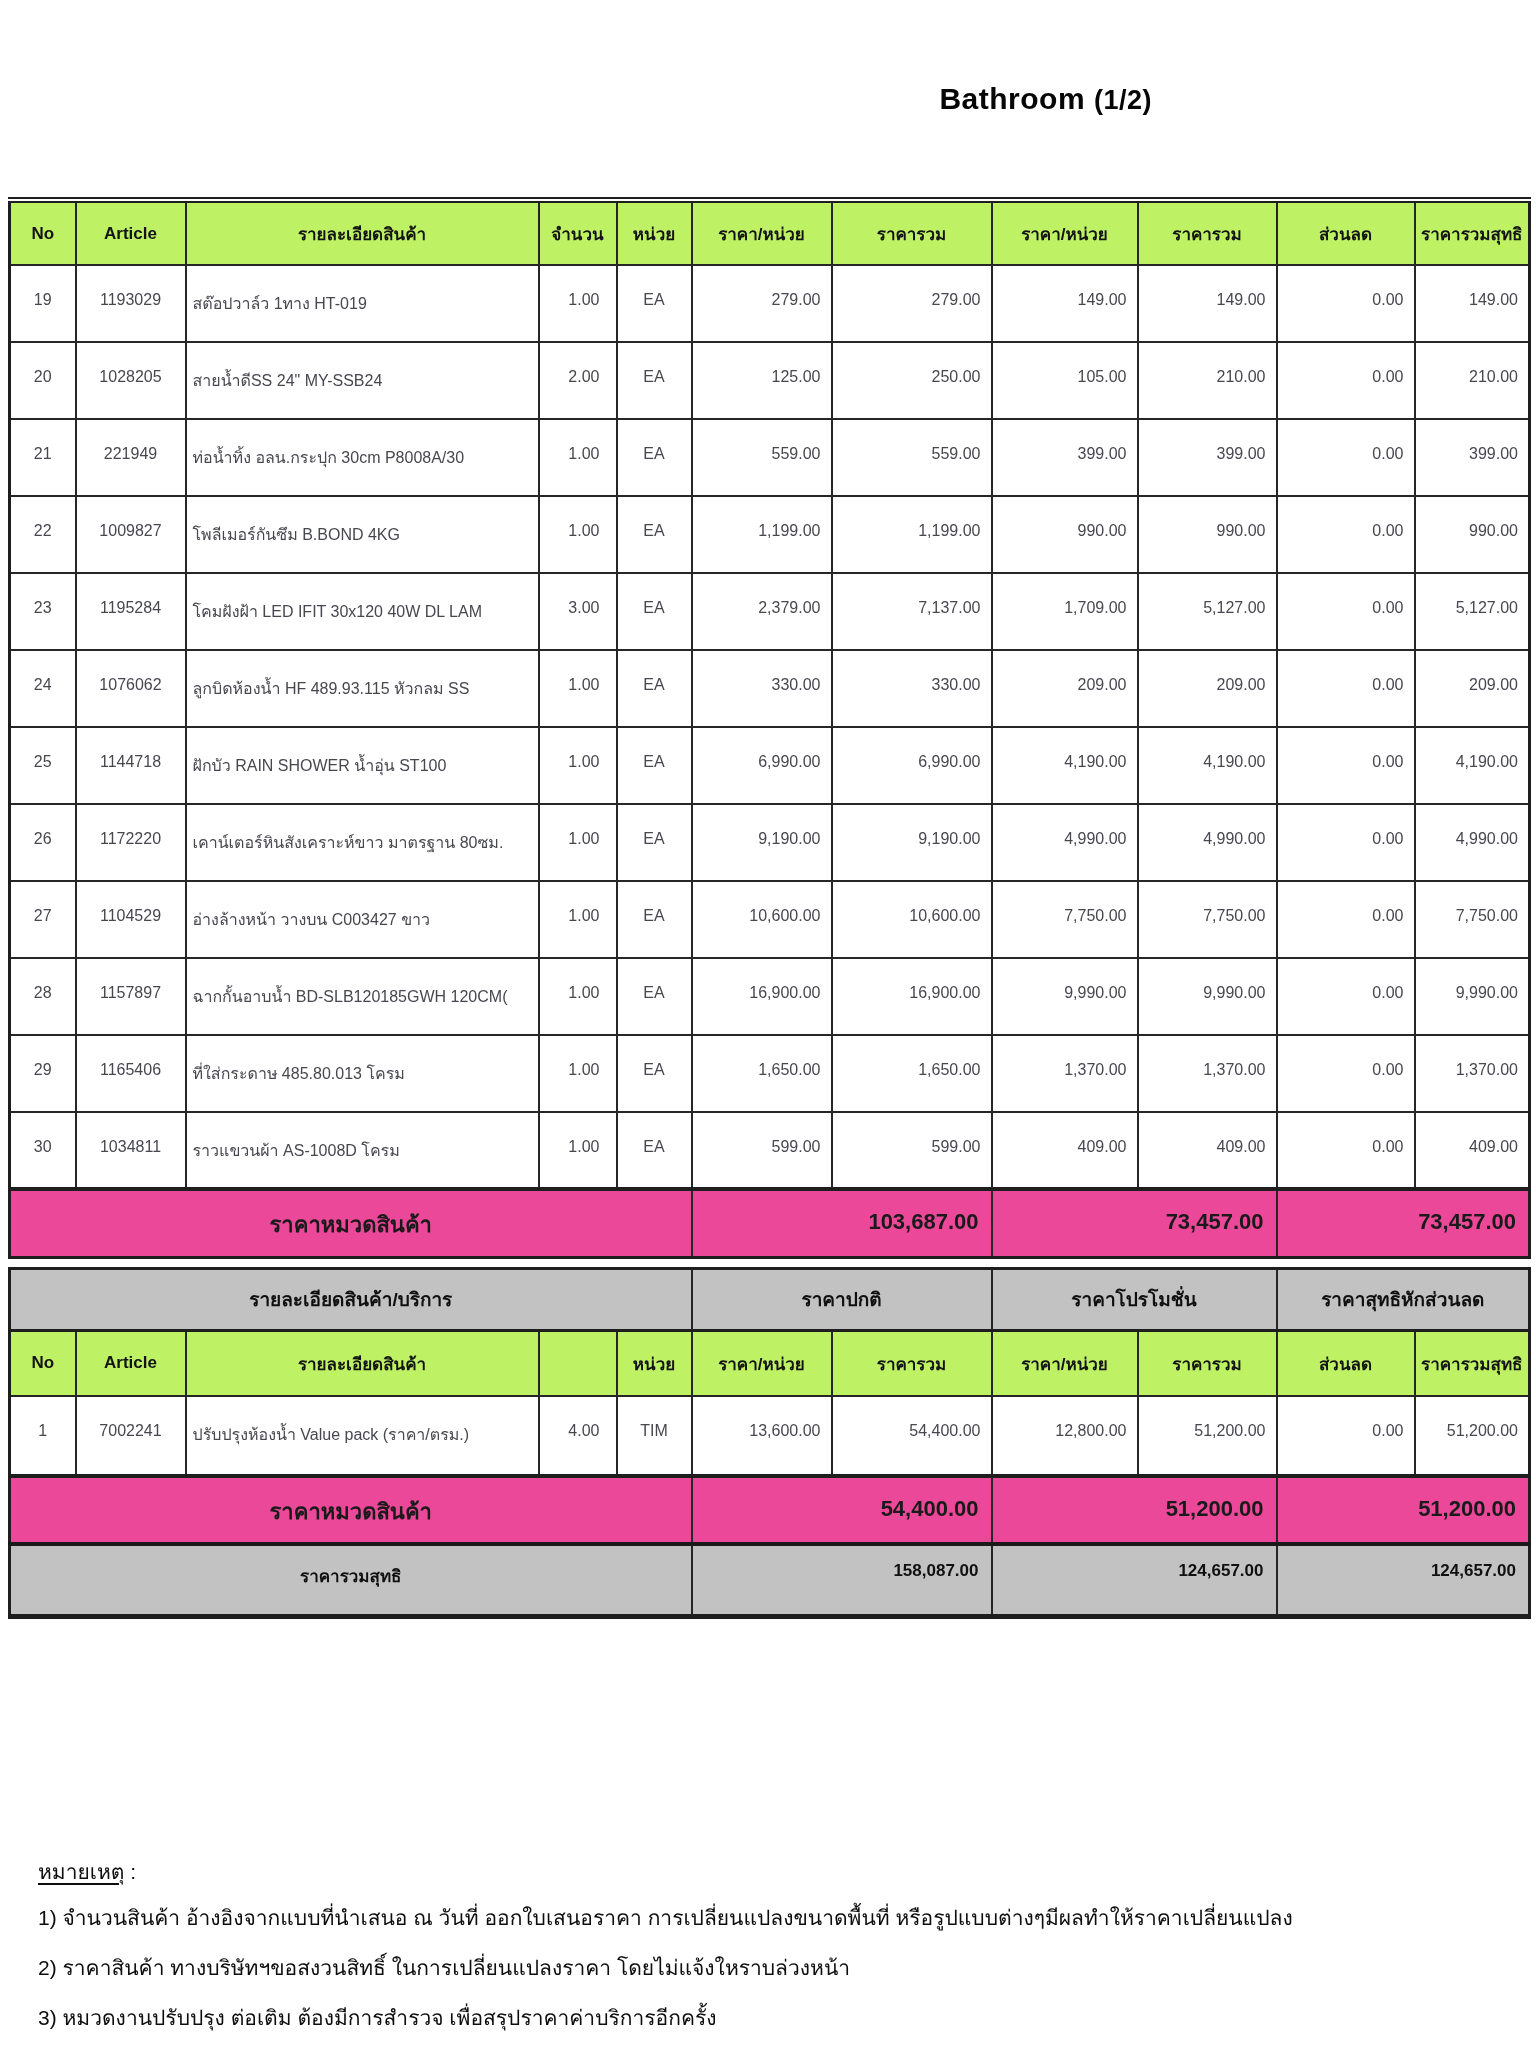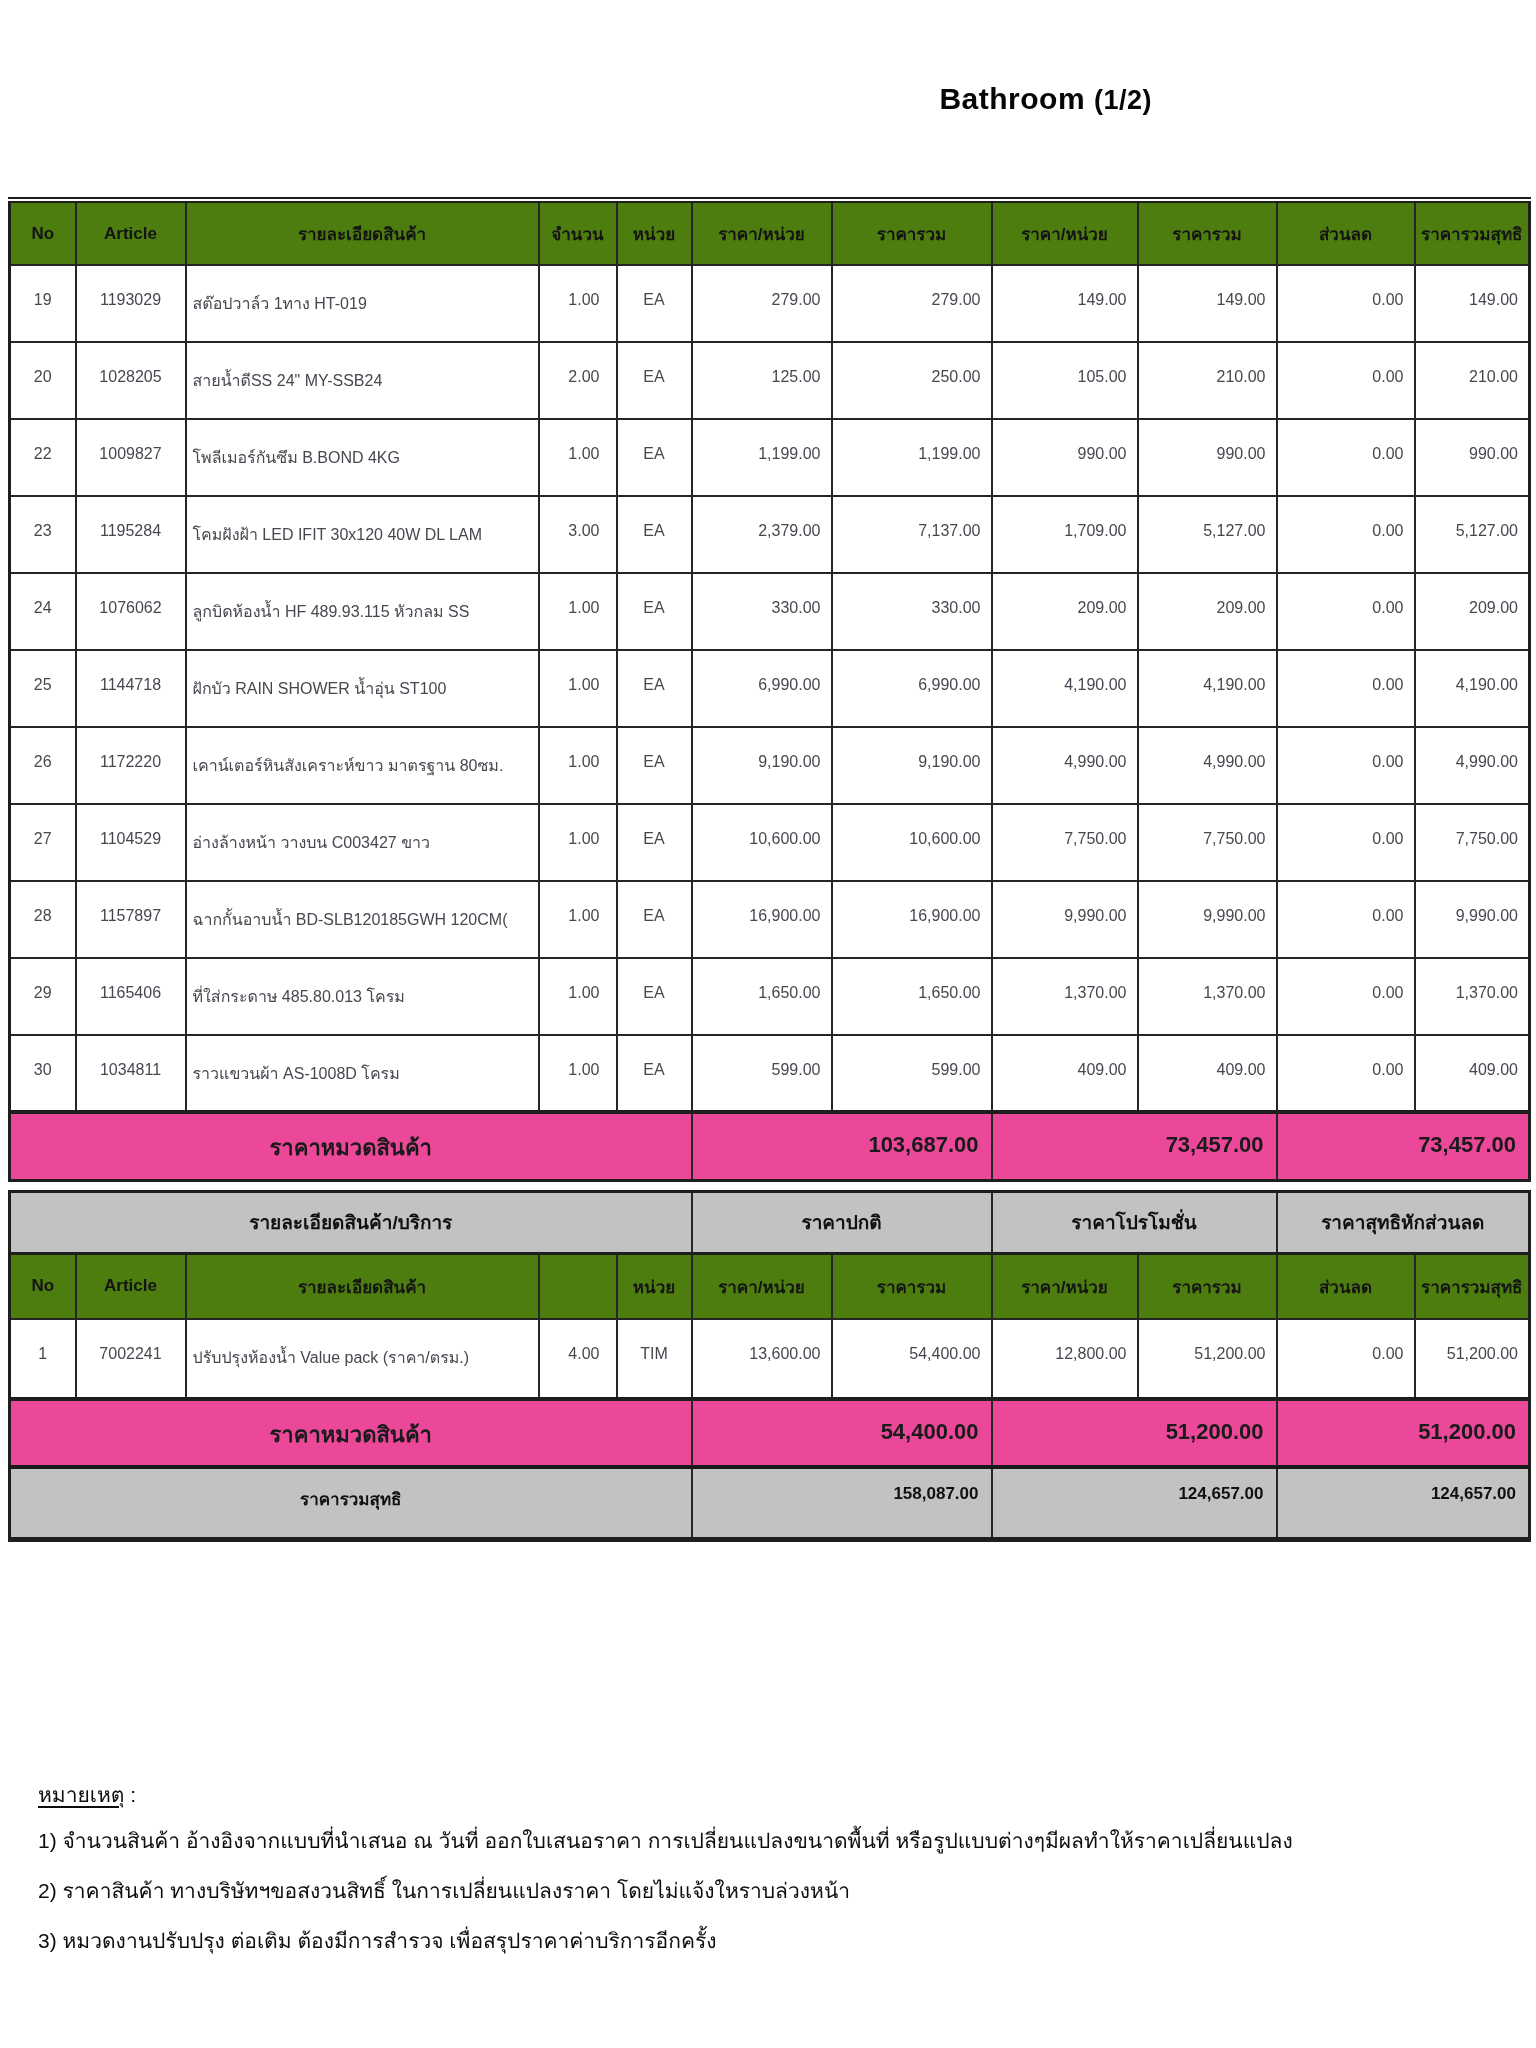--- a/index.html
+++ b/index.html
@@ -27,21 +27,21 @@
   th, td { border: 2px solid #262626; overflow: hidden; }
 
   
   col.w0 { width: 66px; }  col.w1 { width: 110px; } col.w2 { width: 353px; }
   col.w3 { width: 78px; }  col.w4 { width: 75px; }  col.w5 { width: 140px; }
   col.w6 { width: 160px; } col.w7 { width: 146px; } col.w8 { width: 139px; }
   col.w9 { width: 138px; } col.w10 { width: 115px; }
 
   th {
     height: 65px; vertical-align: middle; text-align: center;
-    font-size: 17px; font-weight: bold; color: #141414; background: #4d7c0f;
+    font-size: 17px; font-weight: bold; color: #141414; background: #bef264;
   }
   #table2 thead.sub th { height: 66px; }
 
   tbody.data td {
     height: 77px; vertical-align: top; padding-top: 25px;
     font-size: 16px; color: #474750;
   }
   #table2 tbody.data td { height: 80px; }
   td.c-no      { text-align: center; }
   td.c-article { text-align: center; }
@@ -130,20 +130,33 @@
         <td class="c-article">1028205</td>
         <td class="c-desc">สายน้ำดีSS 24" MY-SSB24</td>
         <td class="c-qty">2.00</td>
         <td class="c-unit">EA</td>
         <td class="c-num">125.00</td>
         <td class="c-num">250.00</td>
         <td class="c-num">105.00</td>
         <td class="c-num">210.00</td>
         <td class="c-num">0.00</td>
         <td class="c-num">210.00</td>
+      </tr>
+      <tr>
+        <td class="c-no">21</td>
+        <td class="c-article">221949</td>
+        <td class="c-desc">ท่อน้ำทิ้ง อลน.กระปุก 30cm P8008A/30</td>
+        <td class="c-qty">1.00</td>
+        <td class="c-unit">EA</td>
+        <td class="c-num">559.00</td>
+        <td class="c-num">559.00</td>
+        <td class="c-num">399.00</td>
+        <td class="c-num">399.00</td>
+        <td class="c-num">0.00</td>
+        <td class="c-num">399.00</td>
       </tr>
       <tr>
         <td class="c-no">22</td>
         <td class="c-article">1009827</td>
         <td class="c-desc">โพลีเมอร์กันซึม B.BOND 4KG</td>
         <td class="c-qty">1.00</td>
         <td class="c-unit">EA</td>
         <td class="c-num">1,199.00</td>
         <td class="c-num">1,199.00</td>
         <td class="c-num">990.00</td>

